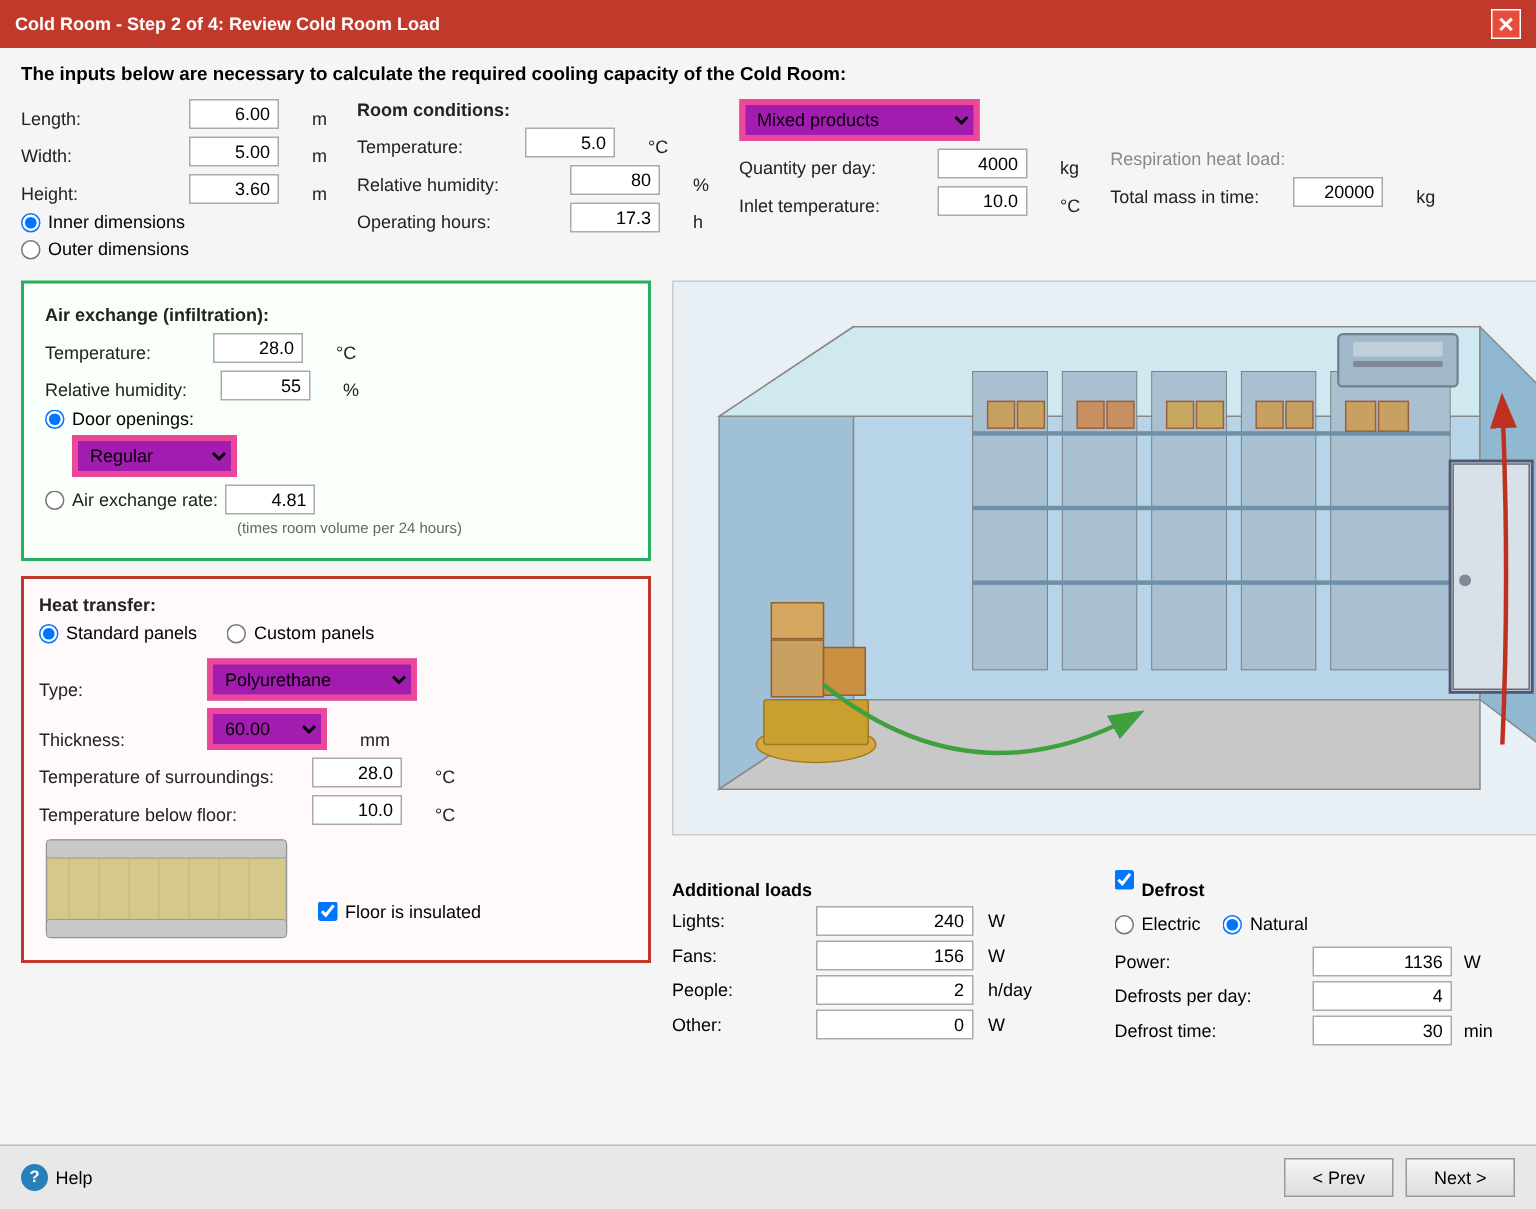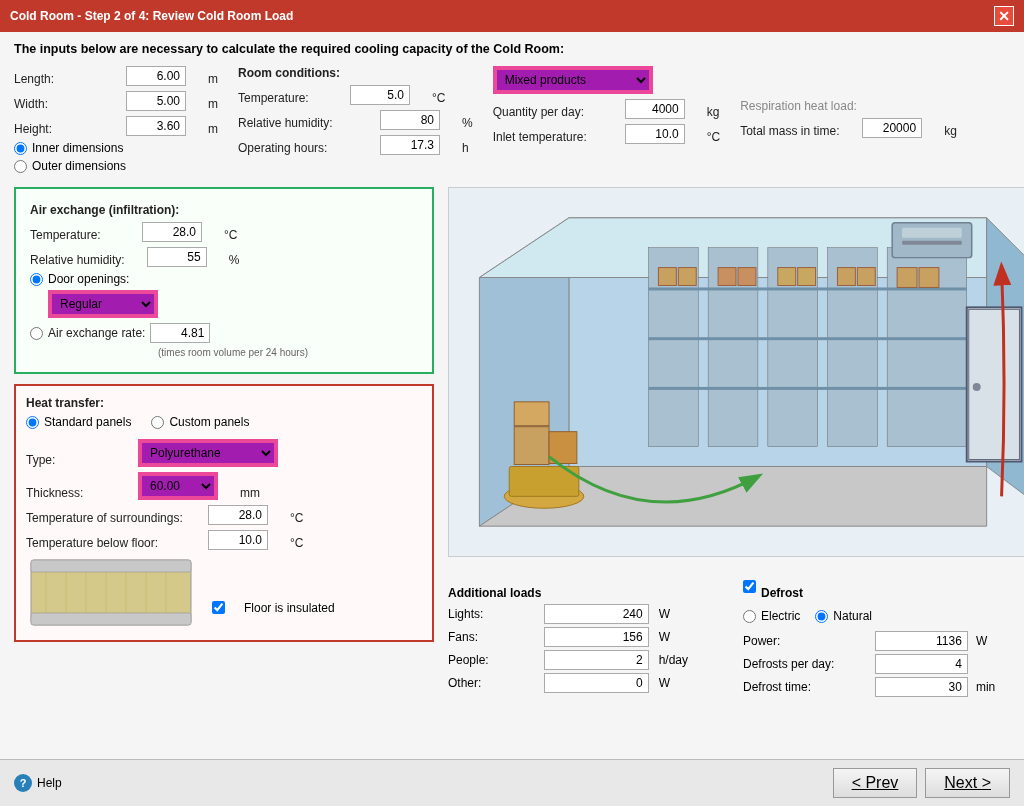--- a/index.html
+++ b/index.html
@@ -144,22 +144,21 @@
       display: flex;
       justify-content: space-between;
       align-items: center;
     }
 
     .btn {
       background: linear-gradient(to bottom, #f5f5f5, #ddd);
       border: 1px solid #999;
       padding: 5px 18px;
       cursor: pointer;
-      font-size: 16px;
-      text-decoration: underline;
+      font-size: 12px;
     }
 
     .help-btn {
       display: flex;
       align-items: center;
       gap: 5px;
       cursor: pointer;
     }
 
     .help-icon {
@@ -171,21 +170,21 @@
       display: flex;
       align-items: center;
       justify-content: center;
       font-weight: bold;
       font-size: 11px;
     }
 
     .checkbox-row {
       display: flex;
       align-items: center;
-      gap: 19px;
+      gap: 5px;
     }
 
     .right-label { color: #888; font-style: normal; }
 
     .defrost-grid {
       display: grid;
       grid-template-columns: auto auto auto;
       gap: 3px 8px;
       align-items: center;
     }

